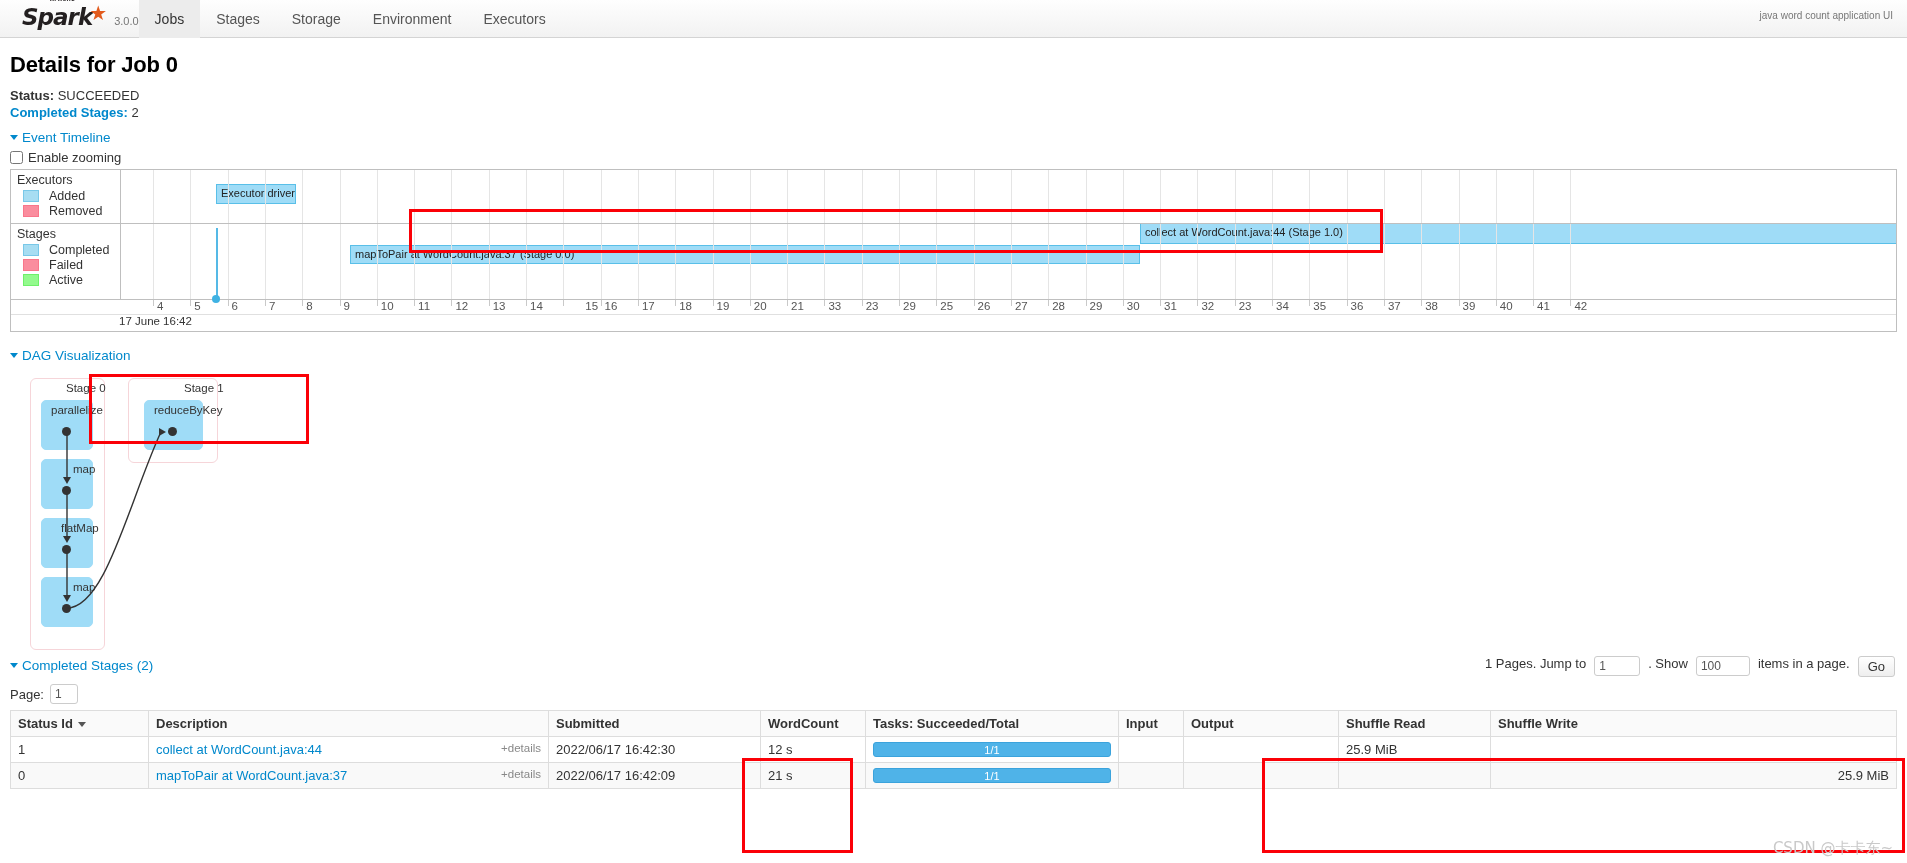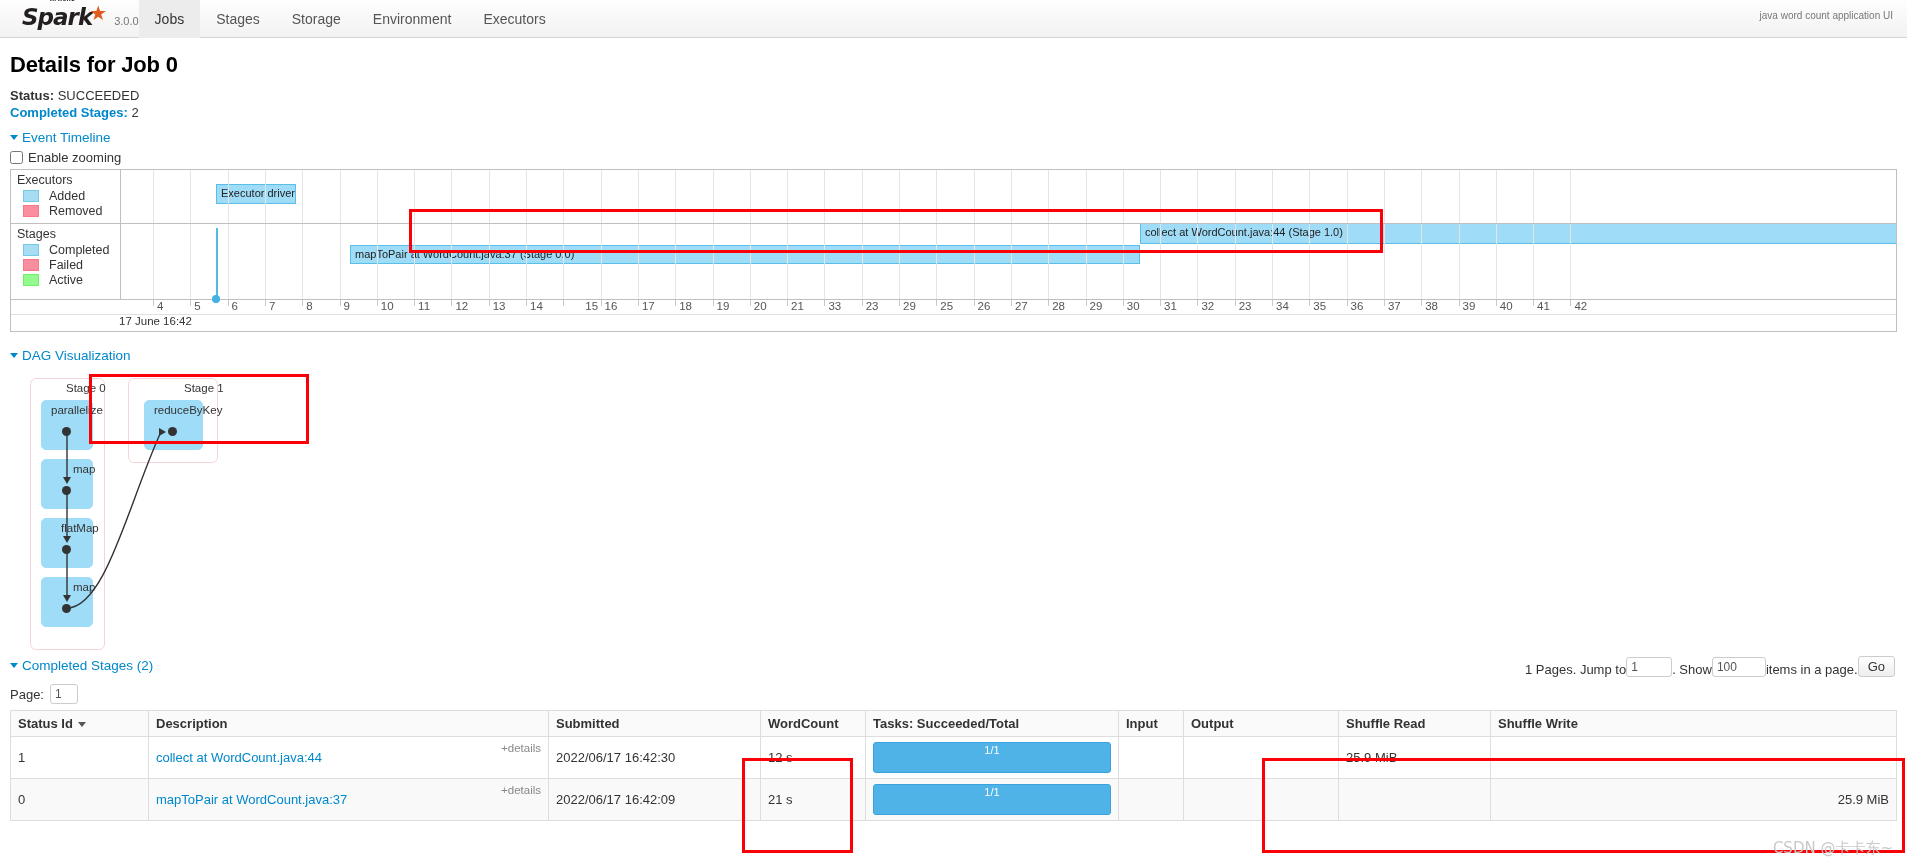--- a/index.html
+++ b/index.html
@@ -83,33 +83,33 @@
   .rdd-box { position:absolute; background:#9fdcf7; border:1px solid #9fdcf7; border-radius:5px; }
   .rdd-label { position:absolute; font-size:11.5px; color:#333; }
   .node-dot { position:absolute; width:9px; height:9px; border-radius:50%; background:#333; }
 
   
   #stages-sec { position:relative; }
   .page-line { font-size:13px; margin:9px 0 6px 0; display:flex; align-items:center; gap:6px;}
   .mini-input { border:1px solid #ccc; border-radius:3px; height:20px; font-size:12px;
      padding:0 4px; color:#555; background:#fff; }
   #paginate { position:absolute; right:2px; top:-28px; font-size:13px;
-     display:flex; align-items:flex-end; gap:0; color:#333;}
+     display:flex; align-items:flex-start; gap:8px; color:#333;}
   #go-btn { border:1px solid #ccc; background:linear-gradient(#fff,#eee); border-radius:3px;
      padding:2px 9px; font-size:13px; color:#333; cursor:pointer; }
 
   table { border-collapse:collapse; width:100%; font-size:13px; table-layout:fixed;}
   th { background:#fafafa; border:1px solid #ddd; text-align:left; padding:5px 7px;
        font-weight:bold; color:#333; font-size:13px; }
   td { border:1px solid #ddd; padding:5px 7px; color:#333; vertical-align:middle; height:18px;}
   tr.odd td { background:#f9f9f9; }
   .desc-cell { position:relative; }
   .details { position:absolute; right:7px; top:5px; font-size:11.5px; color:#888; cursor:pointer;}
   .progbar { position:relative; background:#4fb3e8; border:1px solid #3ba3dc; border-radius:3px;
-     height:31px; text-align:center; font-size:11px; color:#fff; line-height:14px; }
+     height:15px; text-align:center; font-size:11px; color:#fff; line-height:14px; }
   .rightnum { text-align:right; }
   .sort-caret { display:inline-block; width:0;height:0;border-left:4px solid transparent;
      border-right:4px solid transparent;border-top:5px solid #555; margin-left:5px;
      vertical-align:middle;}
 
   
   .redbox { position:absolute; border:3px solid #fb0007; pointer-events:none; z-index:20; }
 
   #watermark { position:absolute; right:14px; bottom:5px; font-size:15px; color:#c9c9c9;
     font-family:"DejaVu Sans", sans-serif; z-index:30;}

